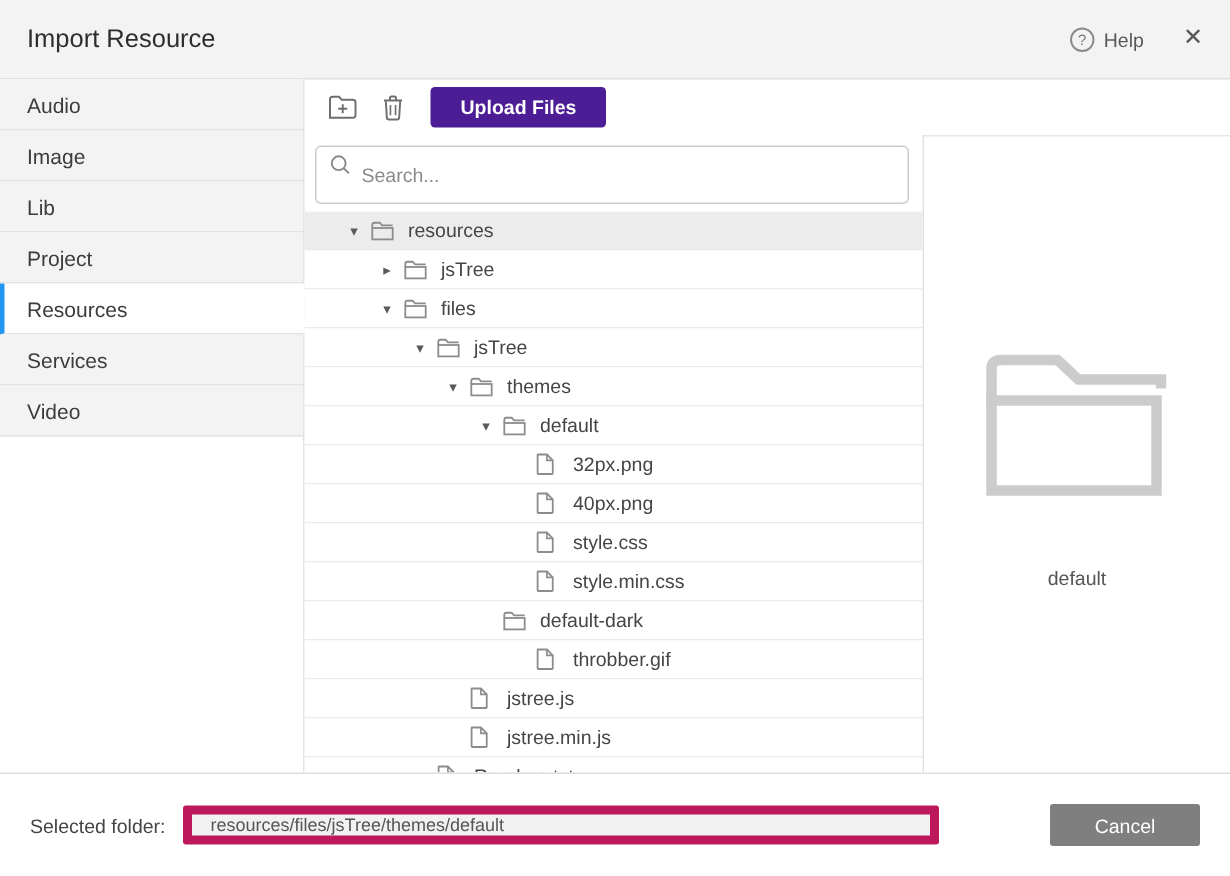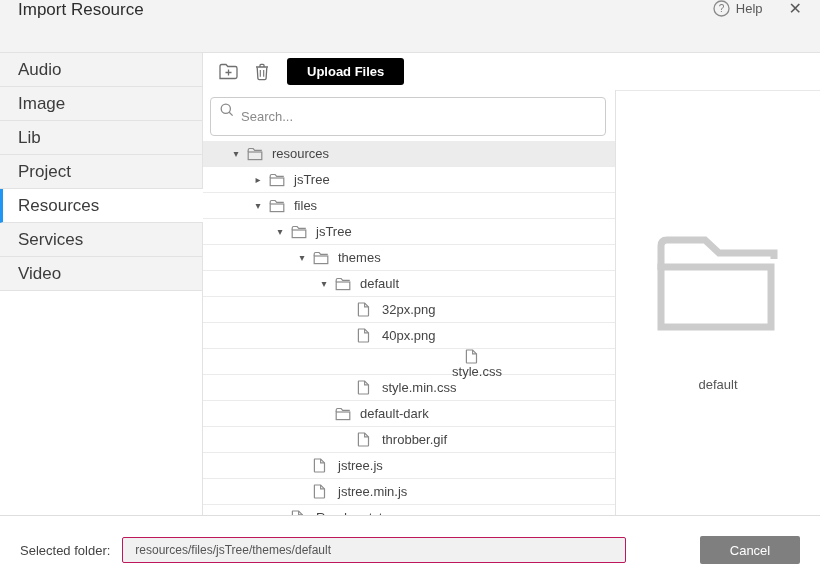--- a/index.html
+++ b/index.html
@@ -2,39 +2,39 @@
 <html><head>
 <meta charset="utf-8">
 <style>
   * { margin:0; padding:0; box-sizing:border-box; }
   html,body { width:820px; height:584px; overflow:hidden; background:#fff;
     font-family:"Liberation Sans", sans-serif; color:#333; }
   .dialog { width:820px; height:584px; display:flex; flex-direction:column; background:#fff; }
 
   
   .header { height:53px; background:#f3f3f3; border-bottom:1px solid #e2e2e2;
-    display:flex; align-items:flex-start; padding:0 18px; flex:0 0 auto; }
+    display:flex; align-items:center; padding:0 18px; flex:0 0 auto; }
   .title { font-size:17px; color:#2d2d2d; }
   .header-right { margin-left:auto; display:flex; align-items:center; gap:8px; }
   .help { display:flex; align-items:center; gap:6px; color:#595959; font-size:13px; cursor:pointer; }
   .close { margin-left:18px; font-size:16px; color:#595959; cursor:pointer; line-height:1; }
 
   
   .body { flex:1 1 auto; display:flex; min-height:0; }
   .sidebar { width:203px; flex:0 0 auto; border-right:1px solid #e2e2e2; background:#fff; }
   .side-item { height:34px; display:flex; align-items:center; padding-left:18px;
-    background:#f3f3f3; border-bottom:1px solid #e2e2e2; font-size:17px; color:#3c3c3c; cursor:pointer;
+    background:#f3f3f3; border-bottom:1px solid #e2e2e2; font-size:14px; color:#3c3c3c; cursor:pointer;
     position:relative; }
   .side-item.selected { background:#fff; border-left:3px solid #2196f3; padding-left:15px;
     margin-right:-1px; z-index:2; }
 
   .content { flex:1 1 auto; display:flex; flex-direction:column; min-width:0; }
   .toolbar { height:37px; flex:0 0 auto; display:flex; align-items:center; padding-left:10px; gap:4px; }
   .tool-btn { width:30px; height:28px; display:flex; align-items:center; justify-content:center; cursor:pointer; }
-  .upload-btn { margin-left:6px; background:#000000; color:#fff; font-size:13px; font-weight:bold;
+  .upload-btn { margin-left:6px; background:#4c1d95; color:#fff; font-size:13px; font-weight:bold;
     border:none; border-radius:3px; height:27px; padding:0 20px; cursor:pointer; }
 
   .panes { flex:1 1 auto; display:flex; min-height:0; }
   .tree-pane { width:413px; flex:0 0 auto; border-right:1px solid #e2e2e2; overflow:hidden;
     display:flex; flex-direction:column; }
   .search-wrap { margin:7px 9px 5px 7px; position:relative; }
   .search-input { width:100%; height:39px; border:1px solid #ccc; border-radius:4px;
     padding:0 8px 0 30px; font-size:13px; color:#333; outline:none;
     font-family:"Liberation Sans", sans-serif; }
   .search-input::placeholder { color:#8a8a8a; }
@@ -50,21 +50,21 @@
 
   .preview-pane { flex:1 1 auto; border-top:1px solid #e8e8e8; display:flex; flex-direction:column;
     align-items:center; }
   .preview-icon { margin-top:145px; }
   .preview-label { margin-top:42px; font-size:13px; color:#555; }
 
   
   .footer { height:69px; flex:0 0 auto; border-top:1px solid #dedede; display:flex;
     align-items:center; padding:16px 20px; background:#fff; }
   .footer-label { font-size:13px; color:#444; margin-right:12px; white-space:nowrap; }
-  .path-box { width:504px; height:26px; background:#f1f1f1; border:1px solid #be185d; border-radius:2px;
+  .path-box { width:504px; height:26px; background:#f1f1f1; border:6px solid #be185d; border-radius:2px;
     font-size:12px; color:#555; padding:0 12px; outline:none;
     font-family:"Liberation Sans", sans-serif; }
   .cancel-btn { margin-left:auto; width:100px; height:28px; background:#7f7f7f; color:#fff;
     border:none; border-radius:2px; font-size:13px; cursor:pointer; }
 </style>
 </head>
 <body>
 
 <div class="dialog">
 
@@ -226,21 +226,21 @@
               <span class="toggle"></span>
 
               <span class="node-icon icon-file">
                 <svg width="13" height="15" viewBox="0 0 13 15">
                   <path d="M1.5 1 H7.6 L11.5 4.9 V13.5 Q11.5 14 11 14 H1.9 Q1.4 14 1.4 13.5 V1.6 Q1.4 1 1.5 1 Z" fill="none" stroke="#8c8c8c" stroke-width="1.2"></path>
                   <path d="M7.6 1 V4.9 H11.5" fill="none" stroke="#8c8c8c" stroke-width="1.1"></path>
                 </svg>
               </span>
               <span class="node-label">40px.png</span>
             </div>
-              <div class="tree-row" style="padding-left: 136px; flex-direction: column;">
+              <div class="tree-row" style="padding-left: 136px;">
               <span class="toggle"></span>
 
               <span class="node-icon icon-file">
                 <svg width="13" height="15" viewBox="0 0 13 15">
                   <path d="M1.5 1 H7.6 L11.5 4.9 V13.5 Q11.5 14 11 14 H1.9 Q1.4 14 1.4 13.5 V1.6 Q1.4 1 1.5 1 Z" fill="none" stroke="#8c8c8c" stroke-width="1.2"></path>
                   <path d="M7.6 1 V4.9 H11.5" fill="none" stroke="#8c8c8c" stroke-width="1.1"></path>
                 </svg>
               </span>
               <span class="node-label">style.css</span>
             </div>

